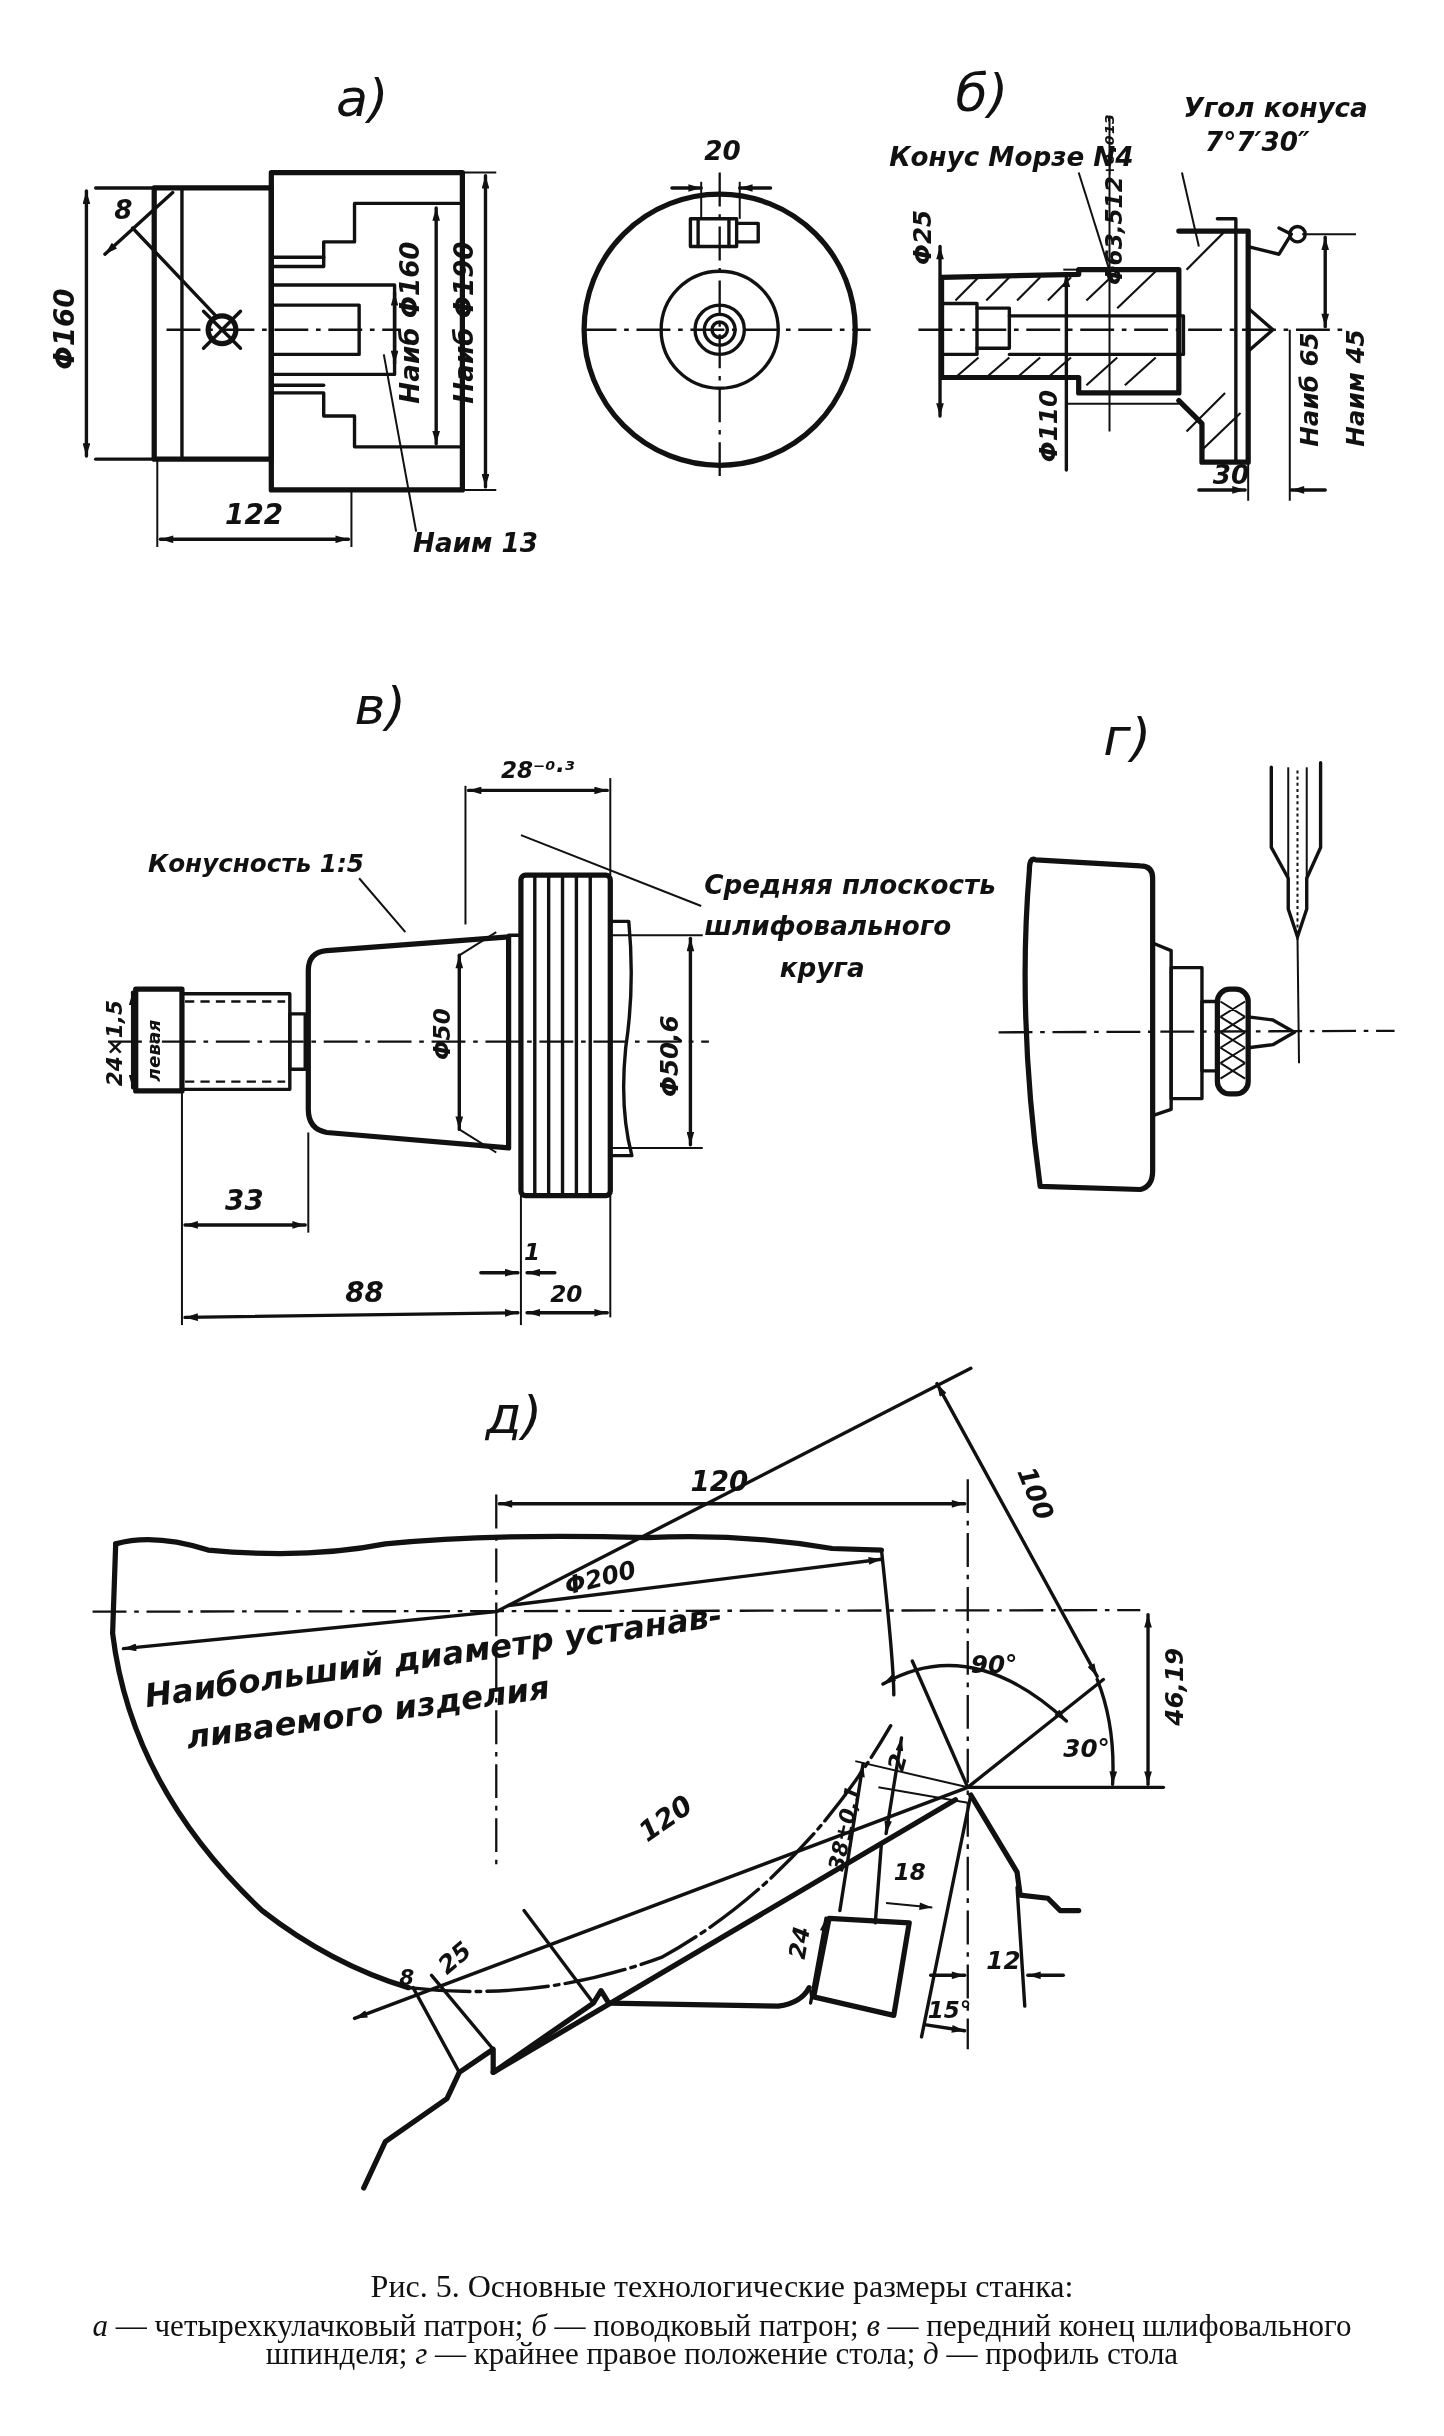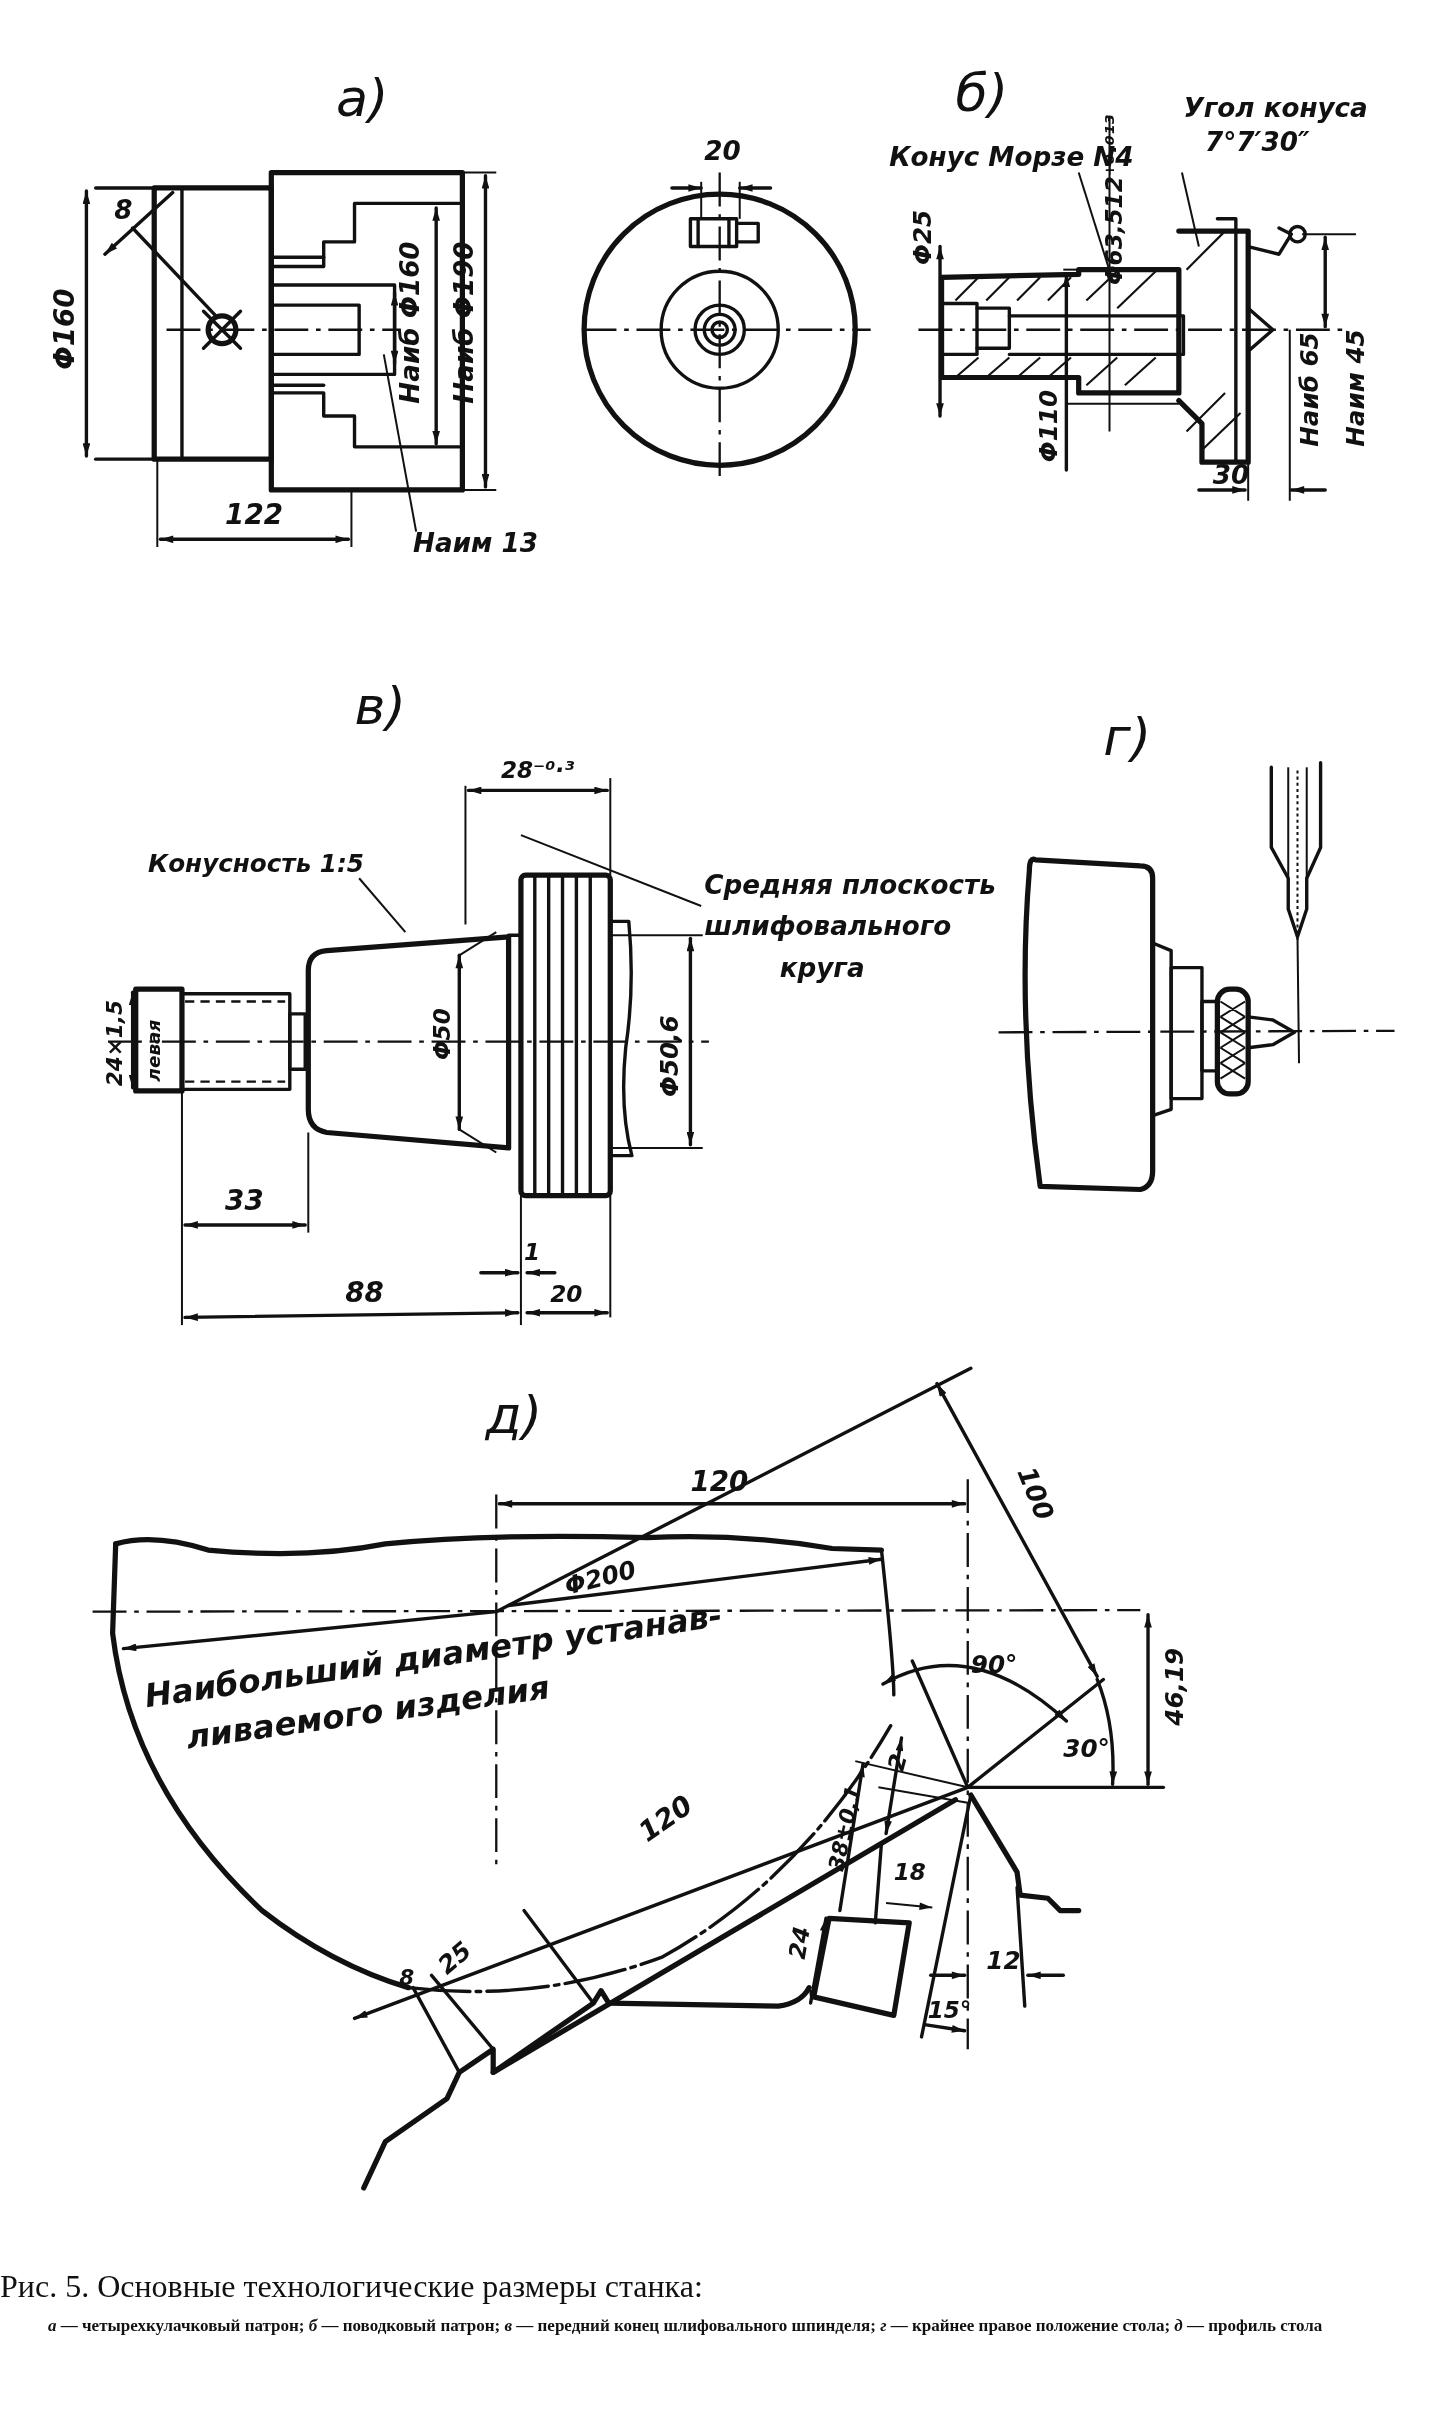--- a/index.html
+++ b/index.html
@@ -7,23 +7,23 @@
   #drawing { position:absolute; left:0; top:0; width:1444px; height:2436px; }
   .ln { stroke:#111; stroke-width:2.2; fill:none; stroke-linecap:round; stroke-linejoin:round; }
   .thk { stroke:#111; stroke-width:3.4; fill:none; stroke-linecap:round; stroke-linejoin:round; }
   .thin { stroke:#111; stroke-width:1.3; fill:none; }
   .axis { stroke:#111; stroke-width:1.5; fill:none; stroke-dasharray:22 5 3 5; }
   .dash { stroke:#111; stroke-width:1.6; fill:none; stroke-dasharray:6 4; }
   .hatch { stroke:#111; stroke-width:1.4; }
   .arr { fill:#111; }
   .lbl { font-family:"DejaVu Sans", sans-serif; font-style:italic; font-weight:bold; fill:#111; }
   .part { font-family:"DejaVu Sans", sans-serif; font-style:italic; font-size:34px; fill:#111; }
-  .cap { position:absolute; left:0; width:1444px; text-align:left; font-family:"Liberation Serif", serif; color:#111; }
+  .cap { position:absolute; left:0; width:1444px; text-align:center; font-family:"Liberation Serif", serif; color:#111; }
   .cap-title { top:2268px; font-size:32px; }
-  .cap-legend { top:2312px; font-size:17px; line-height:28px; padding:0 48px; box-sizing:border-box;font-weight:bold; }
+  .cap-legend { top:2312px; font-size:31px; line-height:28px; padding:0 48px; box-sizing:border-box; }
   .cap-legend i { font-style:italic; }
 </style>
 </head>
 <body>
 
 <svg id="drawing" viewBox="0 0 937 1581" xmlns="http://www.w3.org/2000/svg">
   <defs>
     <marker id="ah" viewBox="0 0 10 6" refX="10" refY="3" markerWidth="10" markerHeight="5" orient="auto-start-reverse" markerUnits="userSpaceOnUse">
       <path d="M0,0 L10,3 L0,6 Z" class="arr"></path>
     </marker>

